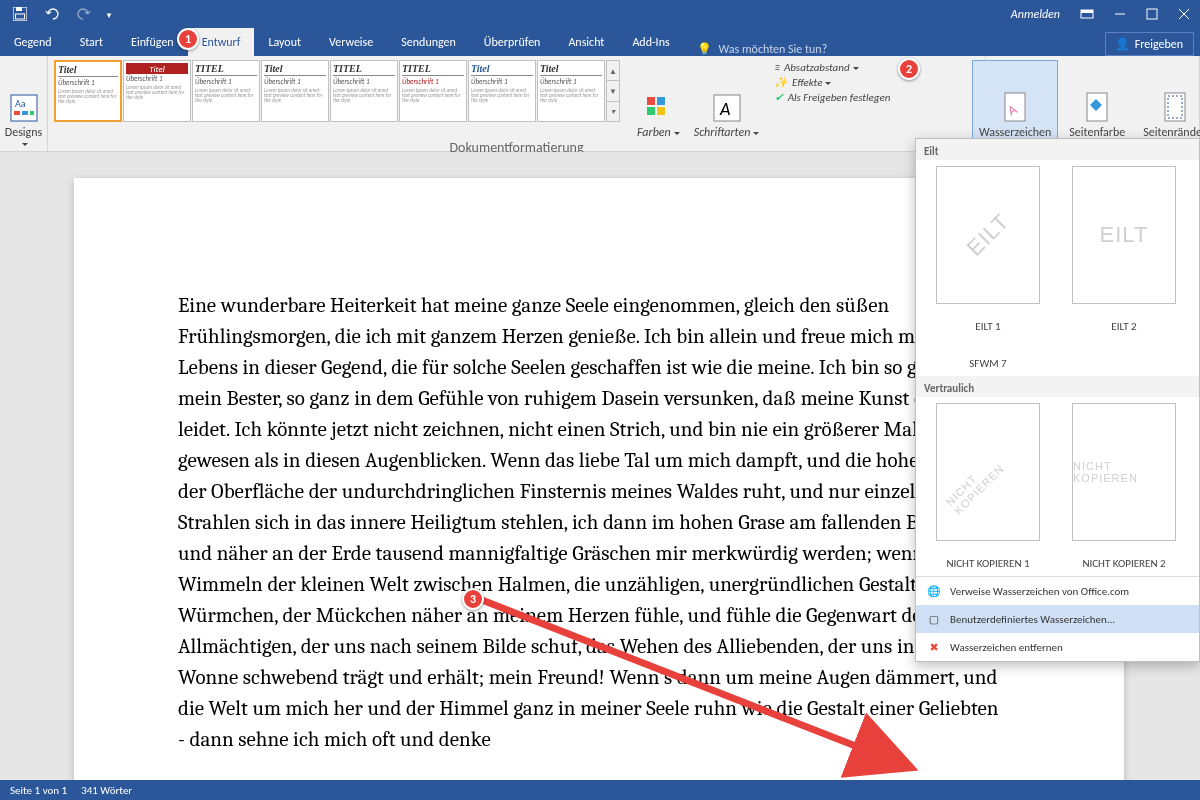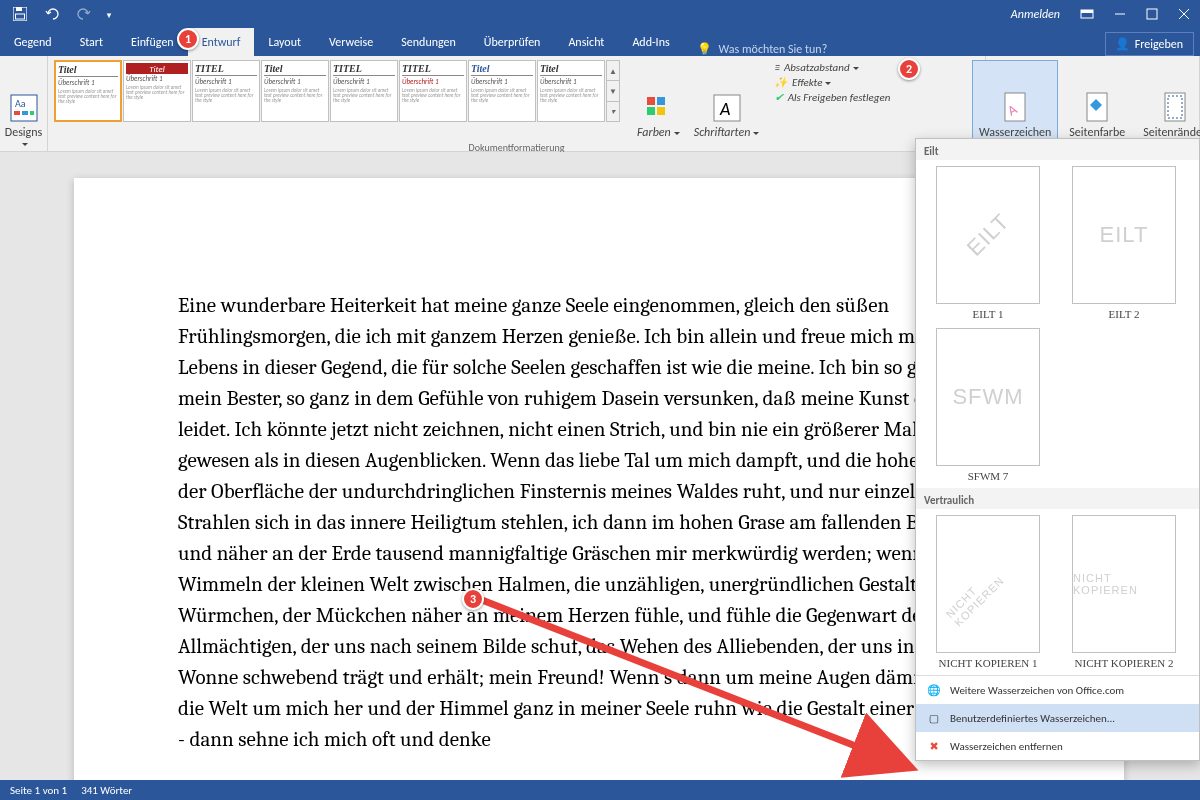--- a/index.html
+++ b/index.html
@@ -17,21 +17,21 @@
 .ribbon-tabs { height:28px; background:#2b579a; display:flex; align-items:flex-end; position:relative; }
 .tab { color:#fff; padding:0 14px; height:28px; line-height:28px; cursor:pointer; font-size:12px; }
 .tab.active { background:#f1f1f1; color:#2b579a; }
 .tellme { display:flex; align-items:center; color:#c8d4ea; gap:6px; padding-left:14px; font-size:12px; }
 .share-btn { margin-left:auto; height:24px; background:#2b579a; border:1px solid #5b7fc0; color:#fff; padding:0 10px; margin-right:6px; display:flex; align-items:center; gap:4px; cursor:pointer; font-size:12px; }
 
 
 .ribbon { height:96px; background:#f1f1f1; border-bottom:1px solid #d4d4d4; display:flex; position:relative; }
 .group { border-right:1px solid #d4d4d4; padding:4px 6px 2px 6px; display:flex; flex-direction:column; align-items:center; justify-content:space-between; position:relative; }
 .group .body { flex:1; display:flex; align-items:flex-start; gap:4px; }
-.group .label { font-size:10px; color:#666; height:14px; line-height:14px; text-align:center; }
+.group .label { font-size:14px; color:#666; height:14px; line-height:14px; text-align:center; }
 .vbtn { display:flex; flex-direction:column; align-items:center; gap:2px; padding:2px 6px; cursor:pointer; border:1px solid transparent; }
 .vbtn .icon { width:34px; height:34px; display:flex; align-items:center; justify-content:center;margin-top:28px; }
 .vbtn .cap { font-size:12px; color:#444; text-align:center; line-height:11px; }
 .vbtn.sel { background:#d4e3f5; border-color:#7da9dd; }
 
 
 .theme-tile { width:68px; height:62px; border:1px solid #c0c0c0; background:#fff; margin-right:1px; overflow:hidden; padding:2px; cursor:pointer; }
 .theme-tile.sel { border:2px solid #f0a030; }
 .theme-tile .t1 { font-size:10px; font-family:"Times New Roman",serif; }
 .gal-wrap { display:flex; align-items:flex-start;font-style:italic; }
@@ -54,21 +54,21 @@
 .wm-panel { position:absolute; top:138px; right:0; width:285px; background:#fff; border:1px solid #c0c0c0; box-shadow:0 4px 12px rgba(0,0,0,.25); z-index:50; }
 .wm-section-title { font-size:11px; font-weight:bold; color:#666; padding:6px 8px 2px 8px; background:#f3f3f3; }
 .wm-grid { display:flex; flex-wrap:wrap; gap:8px; padding:6px 8px; }
 .wm-item { width:128px; display:flex; flex-direction:column; align-items:center; cursor:pointer; }
 .wm-preview { width:104px; height:138px; border:1px solid #c0c0c0; background:#fff; position:relative; display:flex; align-items:center; justify-content:center; overflow:hidden; }
 .wm-text { color:#d0d0d0; font-family:Arial,sans-serif; font-weight:normal; letter-spacing:1px; }
 .wm-text.diag { transform:rotate(-45deg); font-size:22px; }
 .wm-text.horiz { font-size:22px; }
 .wm-text.small { font-size:11px; transform:rotate(-45deg); }
 .wm-text.smallh { font-size:11px; }
-.wm-cap { font-size:11px; color:#444; margin-top:4px; text-align:right;font-family:Liberation Serif, serif; }
+.wm-cap { font-size:11px; color:#444; margin-top:16px; text-align:right; }
 .wm-menu { border-top:1px solid #ddd; }
 .wm-menuitem { display:flex; align-items:center; gap:8px; padding:6px 10px; font-size:11px; color:#333; cursor:pointer; }
 .wm-menuitem.hl { background:#cfe0f5; }
 .wm-icon { width:16px; height:16px; display:flex; align-items:center; justify-content:center; }
 
 
 .callout { position:absolute; width:22px; height:22px; background:#e8403a; border:2px solid #fff; border-radius:50%; color:#fff; font-size:12px; font-weight:bold; display:flex; align-items:center; justify-content:center; z-index:60; box-shadow:0 1px 3px rgba(0,0,0,.4); }
 .arrow-svg { position:absolute; z-index:55; pointer-events:none; }
 
 .caret-dn::after { content:""; display:inline-block; border:3px solid transparent; border-top-color:currentColor; margin-left:3px; transform:translateY(2px); }
@@ -319,23 +319,20 @@
         </div>
         <div class="wm-cap">EILT 1</div>
       </div>
       <div class="wm-item">
         <div class="wm-preview">
           <span class="wm-text horiz">EILT</span>
         </div>
         <div class="wm-cap">EILT 2</div>
       </div>
       <div class="wm-item">
-        <div class="wm-preview">
-          <span class="wm-text horiz">SFWM</span>
-        </div>
         <div class="wm-cap">SFWM 7</div>
       </div>
     </div>
   <div class="wm-section-title">Vertraulich</div>
   <div class="wm-grid" id="wm-grid-2">
       <div class="wm-item">
         <div class="wm-preview">
           <span class="wm-text small">NICHT KOPIEREN</span>
         </div>
         <div class="wm-cap">NICHT KOPIEREN 1</div>
@@ -343,21 +340,21 @@
       <div class="wm-item">
         <div class="wm-preview">
           <span class="wm-text smallh">NICHT KOPIEREN</span>
         </div>
         <div class="wm-cap">NICHT KOPIEREN 2</div>
       </div>
     </div>
   <div class="wm-menu">
     <div class="wm-menuitem">
       <span class="wm-icon">🌐</span>
-      <span>Weitere Wasserzeichen von Office.com</span>
+      <span>Verweise Wasserzeichen von Office.com</span>
     </div>
     <div class="wm-menuitem hl">
       <span class="wm-icon">▢</span>
       <span>Benutzerdefiniertes Wasserzeichen...</span>
     </div>
     <div class="wm-menuitem">
       <span class="wm-icon" style="color:#e74c3c;">✖</span>
       <span>Wasserzeichen entfernen</span>
     </div>
   </div>

